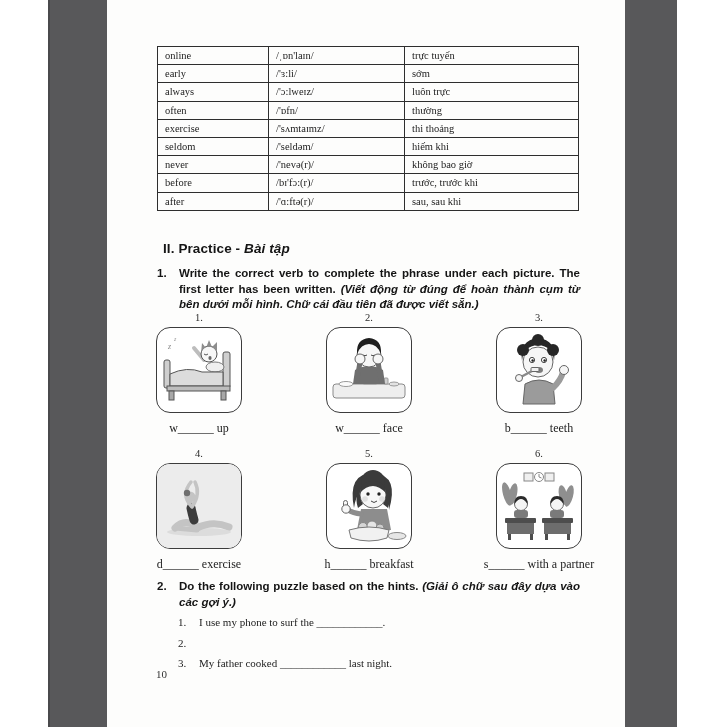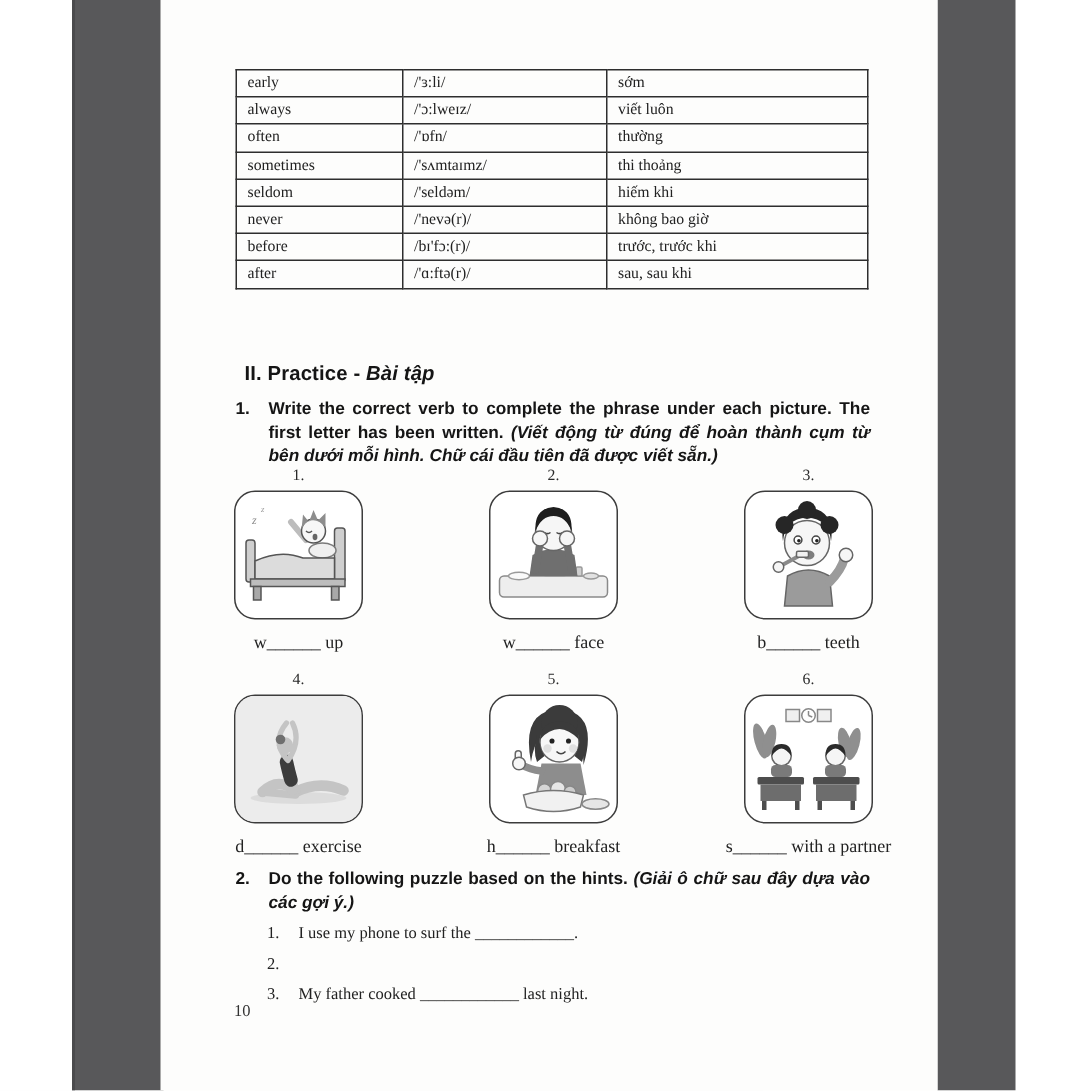--- a/index.html
+++ b/index.html
@@ -64,36 +64,41 @@
 <div id="page"></div>
 
 <table id="vocab">
   <colgroup>
       <col style="width:111px">
       <col style="width:136px">
       <col style="width:174px">
     </colgroup>
   <tbody>
     <tr>
+        <td>online</td>
+        <td>/ˌɒn'laɪn/</td>
+        <td>trực tuyến</td>
+      </tr>
+    <tr>
         <td>early</td>
         <td>/'ɜ:li/</td>
         <td>sớm</td>
       </tr>
     <tr>
         <td>always</td>
         <td>/'ɔ:lweɪz/</td>
-        <td>viết luôn</td>
+        <td>luôn trực</td>
       </tr>
     <tr>
         <td>often</td>
         <td>/'ɒfn/</td>
         <td>thường</td>
       </tr>
     <tr>
-        <td>sometimes</td>
+        <td>exercise</td>
         <td>/'sʌmtaɪmz/</td>
         <td>thi thoảng</td>
       </tr>
     <tr>
         <td>seldom</td>
         <td>/'seldəm/</td>
         <td>hiếm khi</td>
       </tr>
     <tr>
         <td>never</td>

